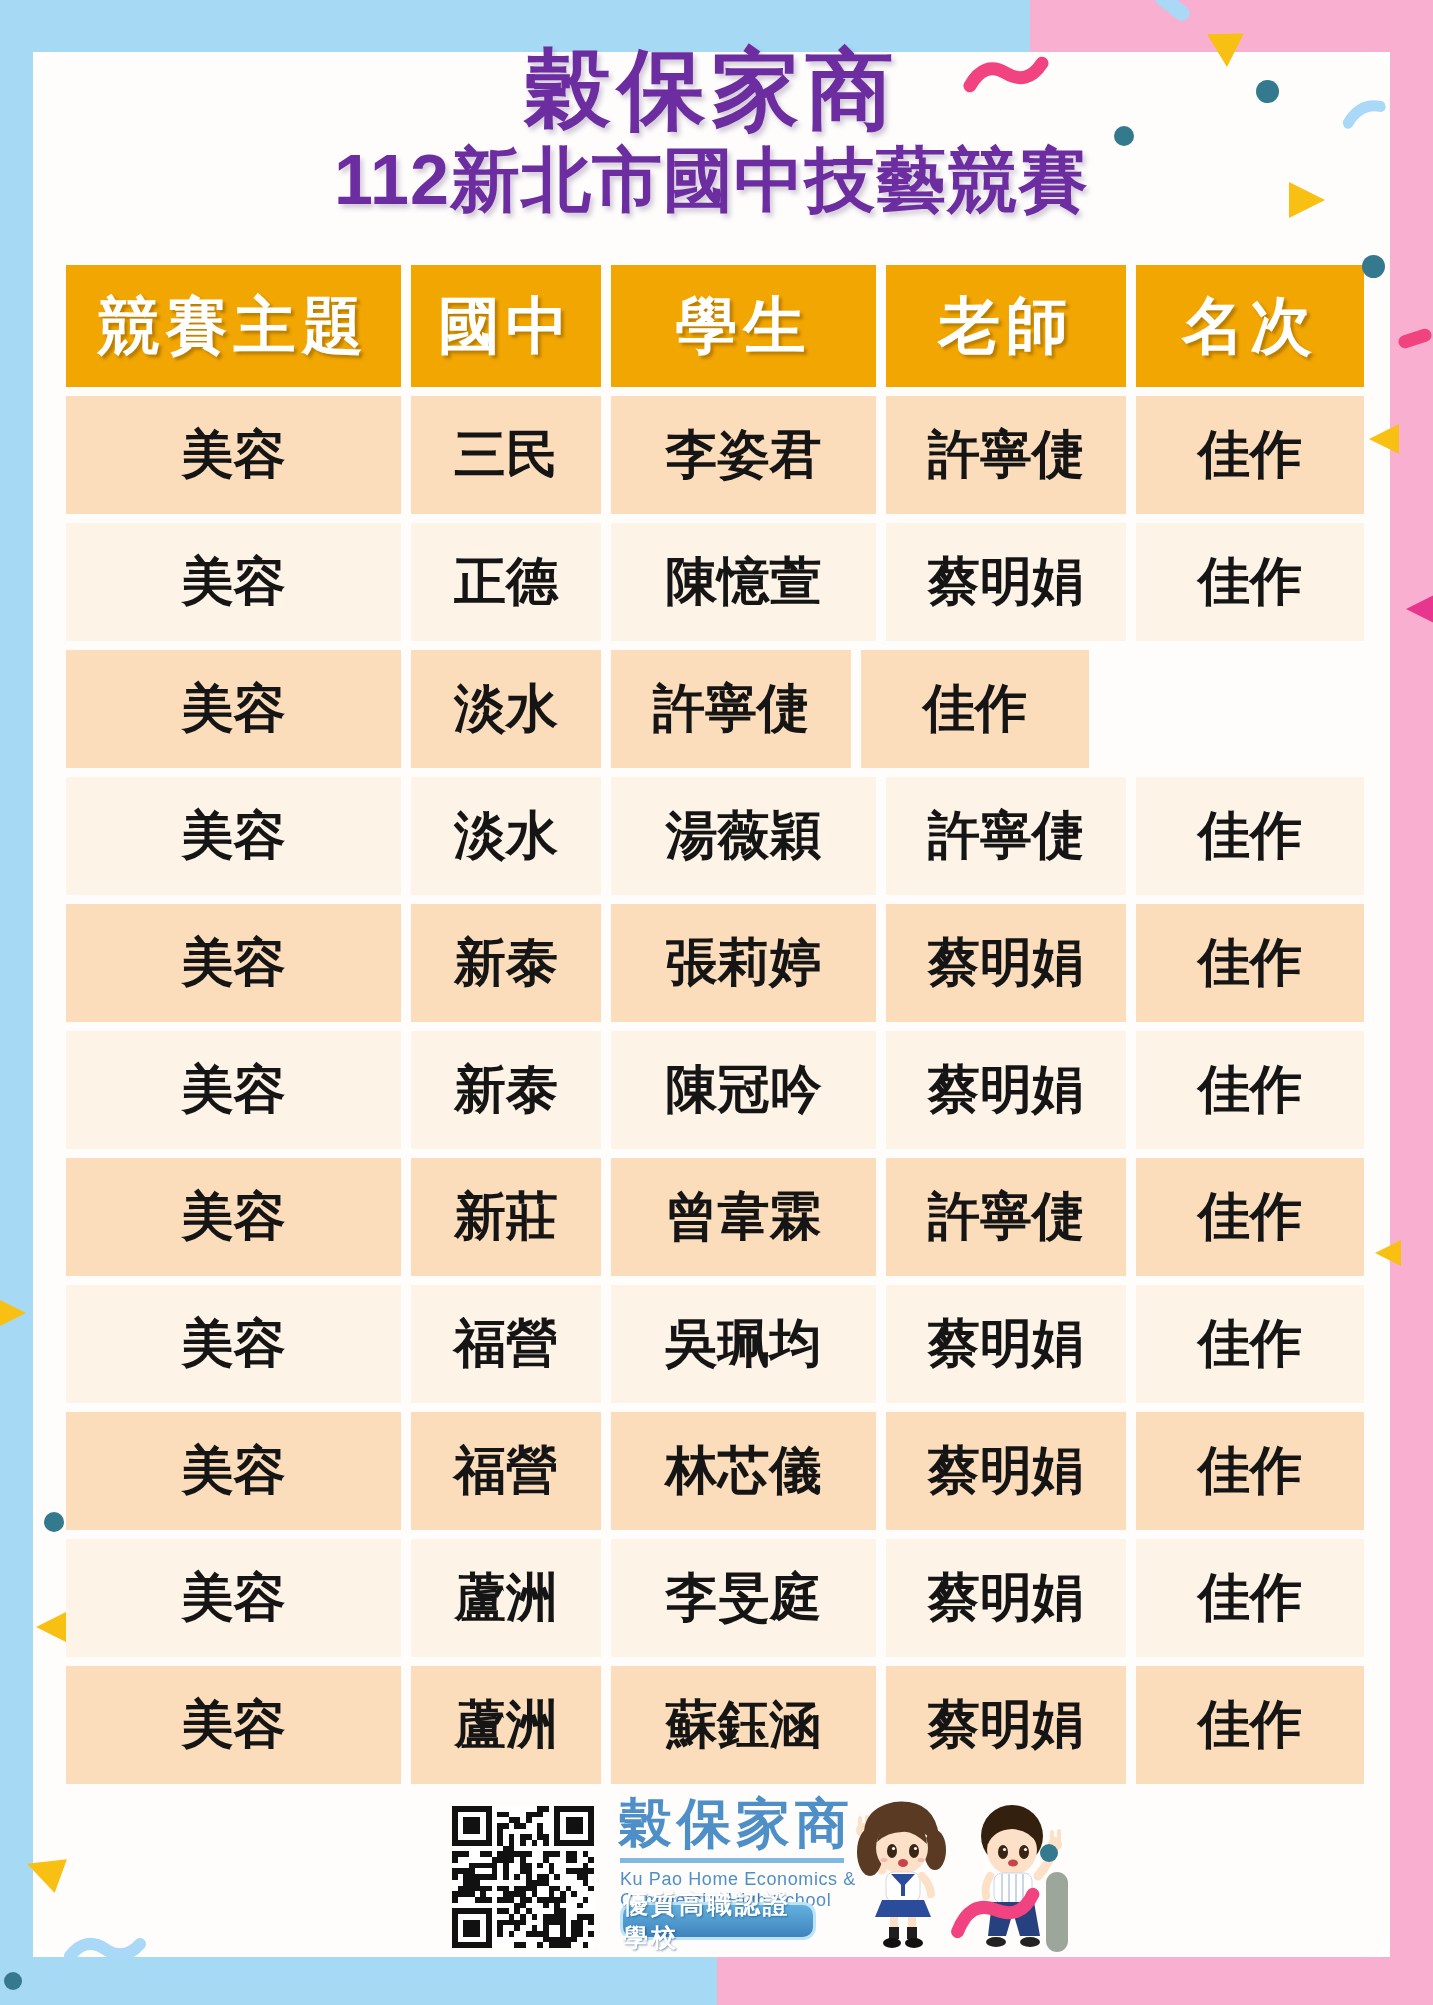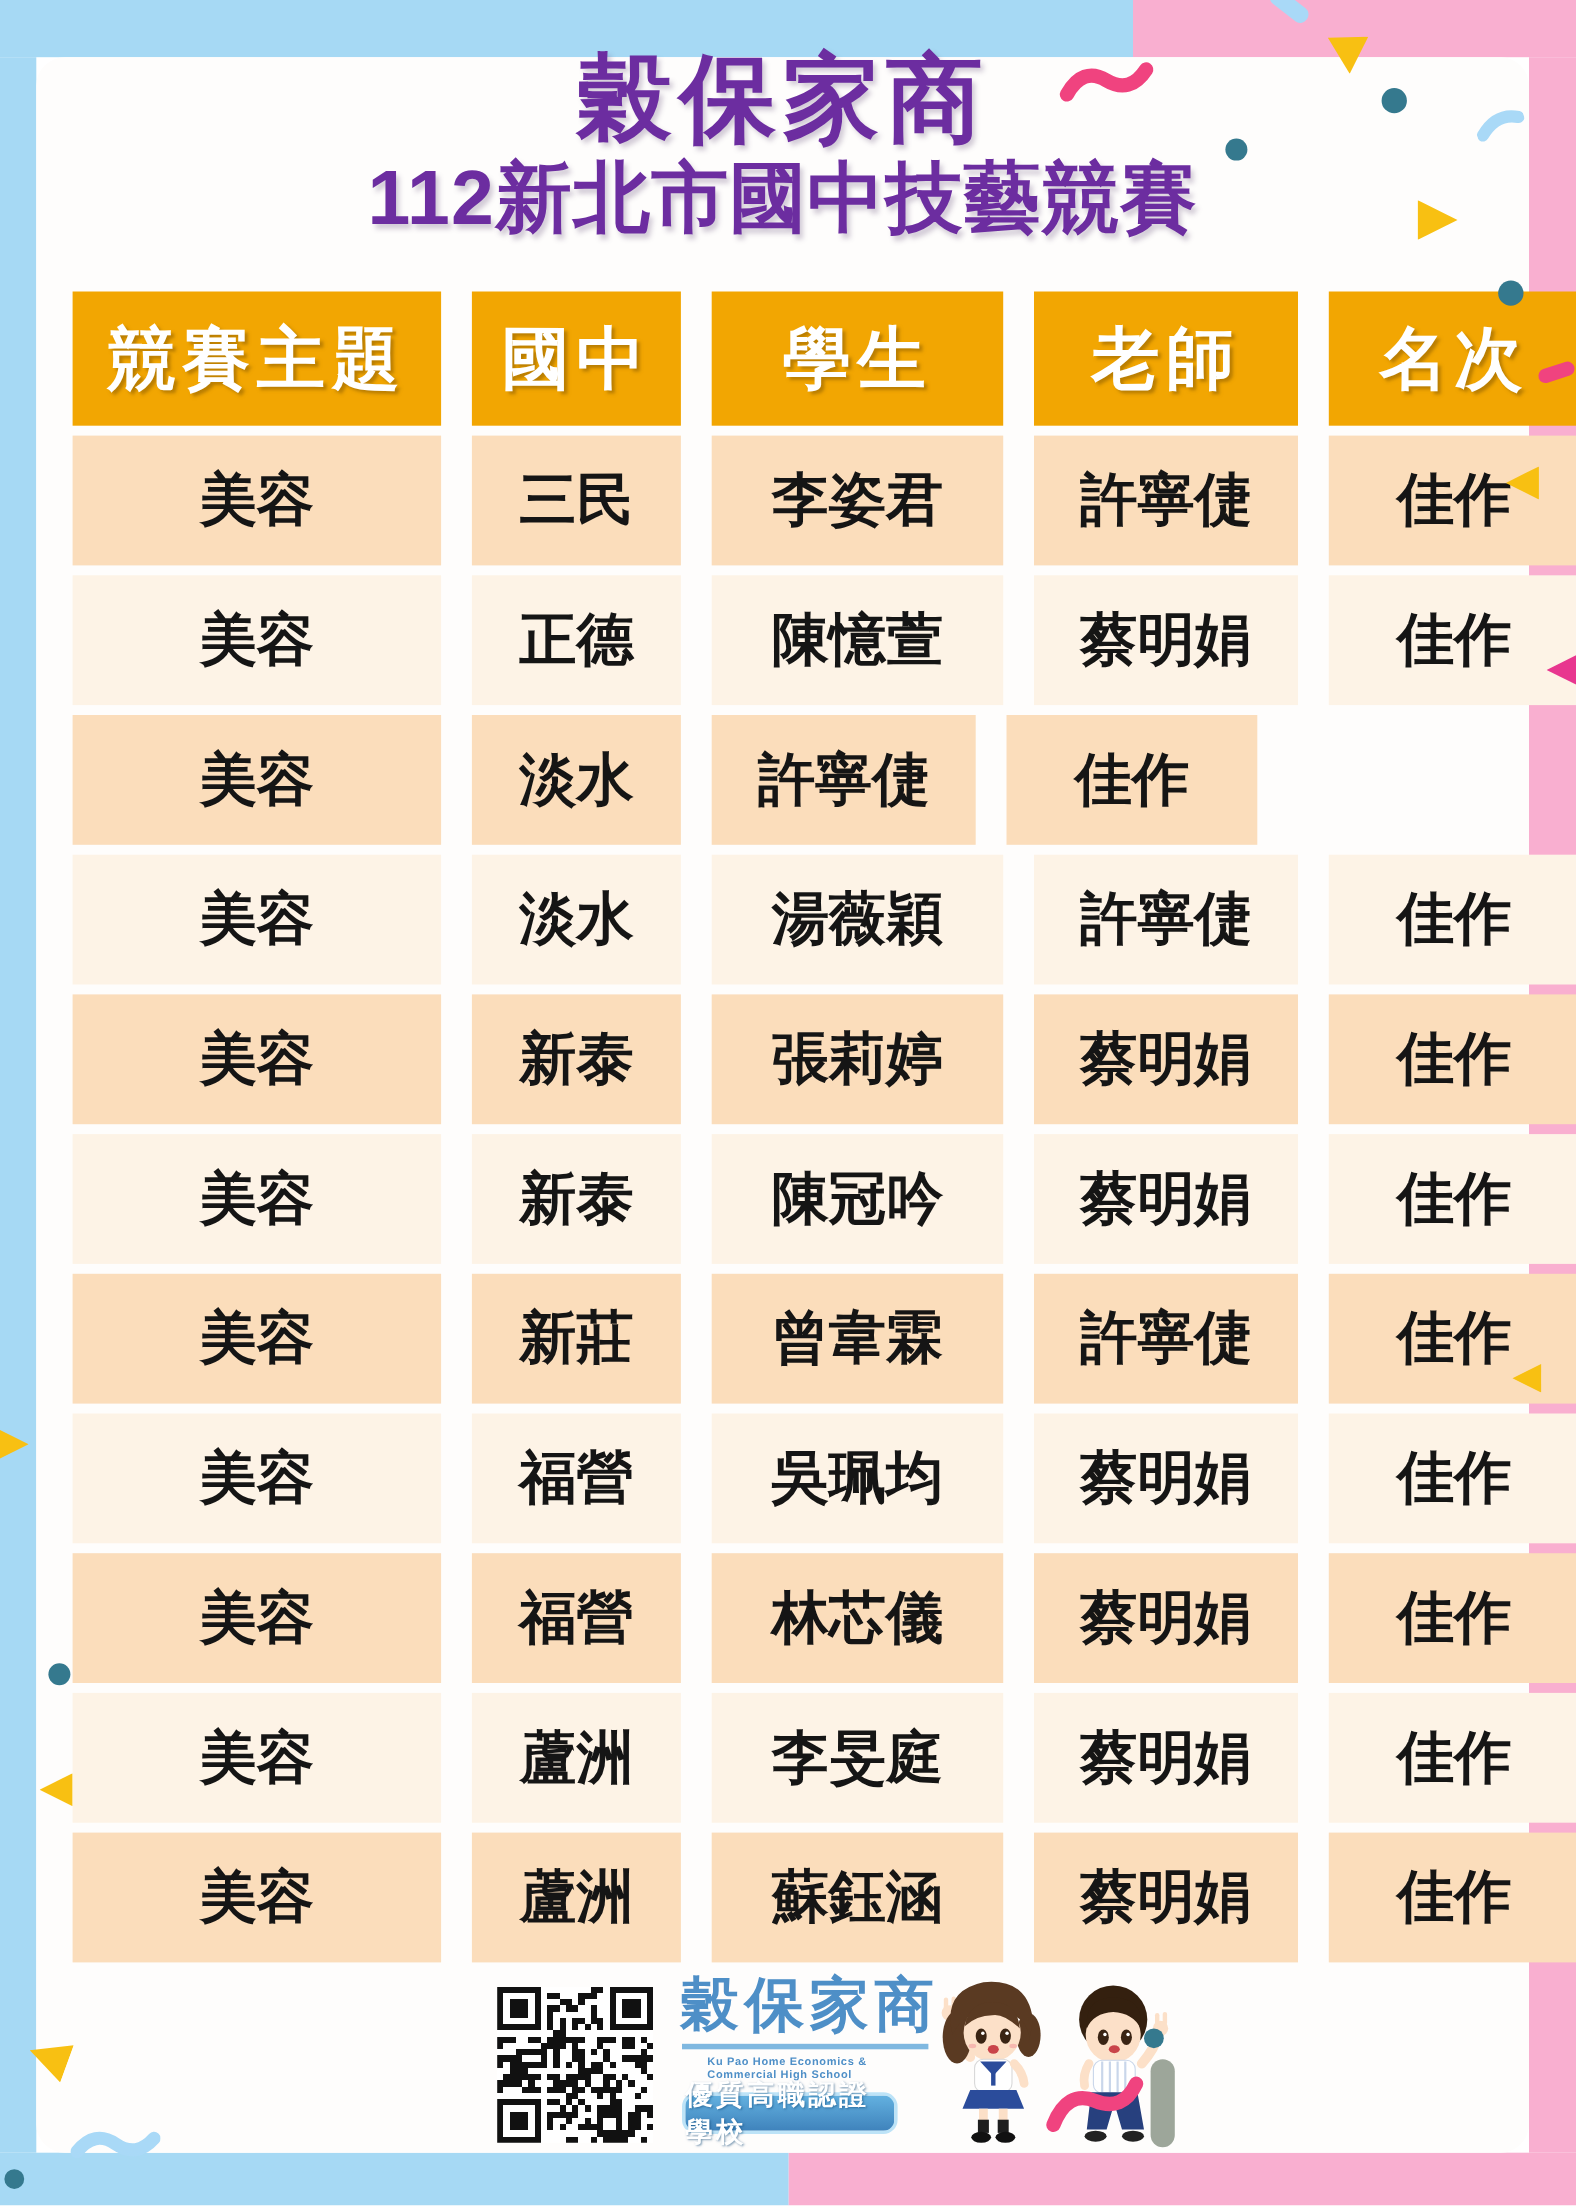--- a/index.html
+++ b/index.html
@@ -21,36 +21,36 @@
          background:#FEFDFC;border-radius:26px;z-index:10}
   
   .title-block{position:absolute;left:33px;top:38px;width:1357px;text-align:center;z-index:20;
                color:var(--title-purple);font-weight:900;
                text-shadow:3px 4px 5px rgba(110,90,130,.30);}
   .t1{font-size:88px;line-height:1.18;letter-spacing:6px}
   .t2{font-size:70px;line-height:1.1;letter-spacing:1px}
   
   .rtable{position:absolute;left:66px;top:265px;width:1298px;z-index:20;
           display:flex;flex-direction:column;gap:9px}
-  .trow{display:flex;gap:28px;height:118px}
+  .trow{display:flex;gap:10px;height:118px}
   .trow.thead{height:122px}
   .tcell{display:flex;align-items:center;justify-content:center;
          font-size:52px;color:var(--cell-text);font-weight:700}
   .hcell{background:var(--header-gold);color:#fff;font-weight:700;font-size:62px;
          letter-spacing:6px;text-shadow:3px 3px 3px rgba(130,85,0,.5)}
   .trow.odd  .tcell{background:var(--row-dark)}
   .trow.even .tcell{background:var(--row-light)}
   .c0{flex:0 0 335px}.c1{flex:0 0 190px}.c2{flex:0 0 265px}.c3{flex:0 0 240px}.c4{flex:0 0 228px}
   
   .logo-text{position:absolute;left:618px;top:1796px;z-index:20;color:var(--logo-blue);
              font-size:54px;font-weight:900;letter-spacing:5px;line-height:1}
   .logo-rule{position:absolute;left:620px;top:1858px;width:224px;height:5px;
              background:#7FB8E0;z-index:20}
-  .logo-en{position:absolute;left:643px;top:1869px;z-index:20;color:var(--logo-blue);
-           font-size:10px;font-weight:700;letter-spacing:.6px;line-height:1.18}
+  .logo-en{position:absolute;left:620px;top:1869px;z-index:20;color:var(--logo-blue);
+           font-size:18px;font-weight:400;letter-spacing:.6px;line-height:1.18}
   .badge{position:absolute;left:620px;top:1902px;width:196px;height:38px;z-index:20;
          background:linear-gradient(var(--badge-blue-top),var(--badge-blue-bottom));
          border:3px solid #BDE3F7;border-radius:13px;box-sizing:border-box;
          display:flex;align-items:center;justify-content:center;
          color:#fff;font-size:25px;font-weight:700;letter-spacing:3px;
          text-shadow:1px 1px 2px rgba(0,60,110,.5)}
   
   .deco{position:absolute;z-index:30}
   .dot{position:absolute;z-index:30;border-radius:50%;background:var(--confetti-teal)}
   .dashp{position:absolute;z-index:30;background:var(--confetti-pink);border-radius:7px}

